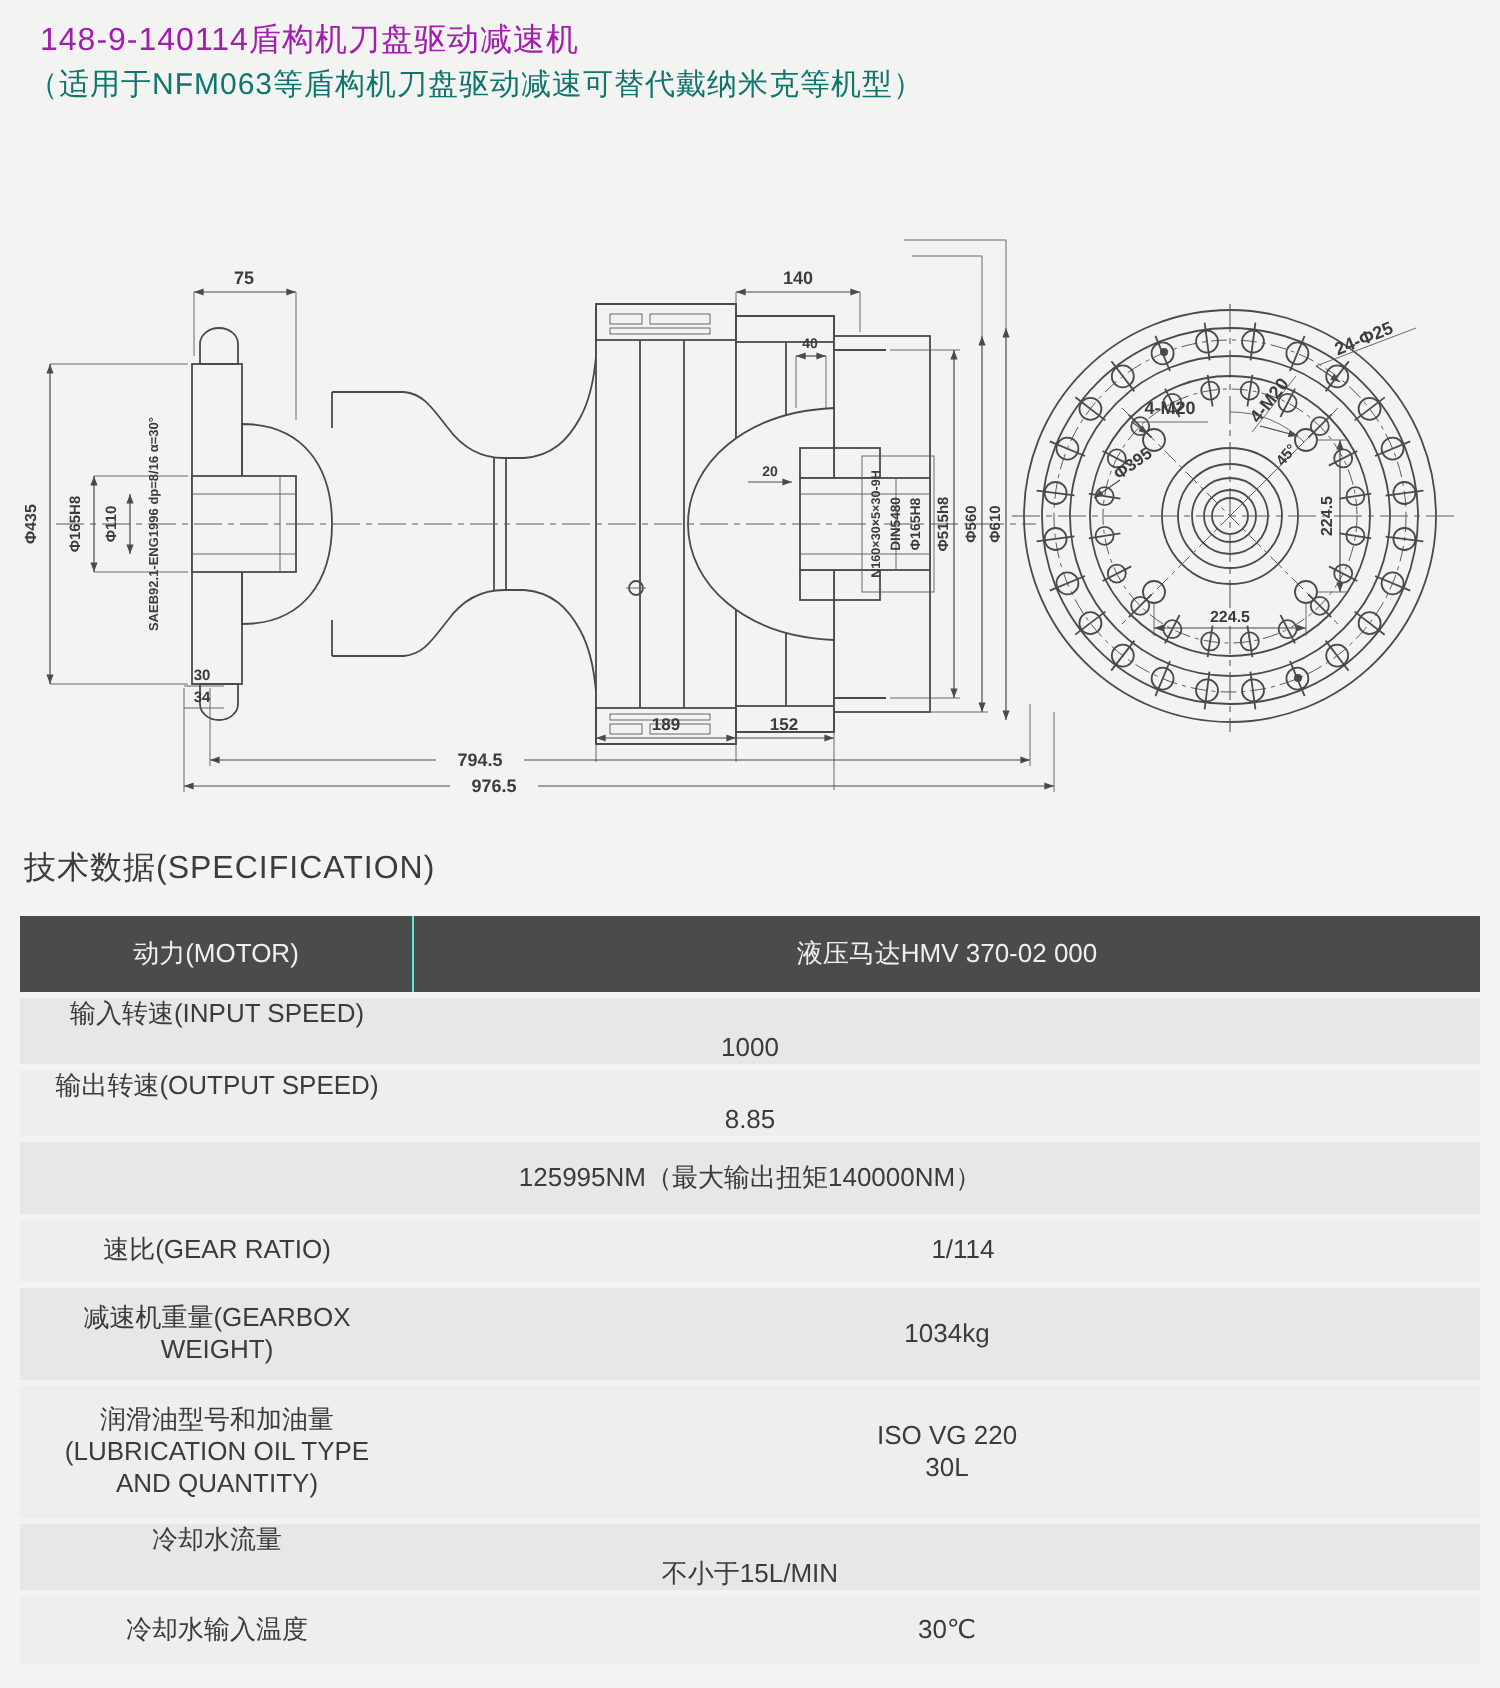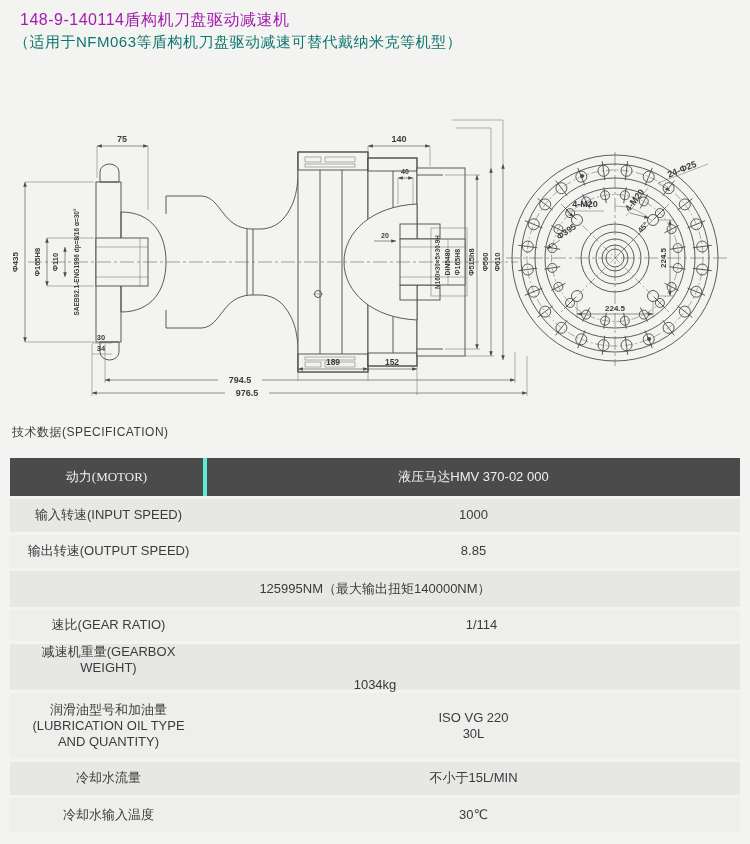--- a/index.html
+++ b/index.html
@@ -12,31 +12,31 @@
   .title{position:absolute;left:20px;top:10px;font-size:16px;letter-spacing:.5px;color:#a21caf;}
   .subtitle{position:absolute;left:14px;top:33px;font-size:15px;letter-spacing:.5px;color:#0f766e;}
   .drawing-wrap{position:absolute;left:0;top:112px;width:750px;height:300px;font-weight:bold;}
   svg text{fill:#3c3c3c;font-family:"Liberation Sans","DejaVu Sans",sans-serif;text-anchor:middle;}
   .ln{stroke:#4a4a4a;stroke-width:.9;fill:none;}
   .thin{stroke:#5a5a5a;stroke-width:.45;fill:none;}
   .cl{stroke:#5a5a5a;stroke-width:.55;stroke-dasharray:14 3 3 3;fill:none;}
   .dim{stroke:#4a4a4a;stroke-width:.6;fill:none;}
   .dash{stroke:#5a5a5a;stroke-width:.5;stroke-dasharray:8 2.5 2 2.5;fill:none;}
   .paper{fill:#f3f3f1;}
-  .section-heading{position:absolute;left:12px;top:424px;font-size:12px;letter-spacing:.5px;color:#3c3c3c;}
+  .section-heading{position:absolute;left:12px;top:424px;font-size:16px;letter-spacing:.5px;color:#3c3c3c;}
   .spec-table{position:absolute;left:10px;top:458px;width:730px;font-size:13px;}
   .thead{display:flex;height:38px;background:#4b4b4b;color:#efefef;margin-bottom:3px;}
   .th,.td{display:flex;align-items:center;justify-content:center;text-align:center;white-space:pre-line;line-height:1.25;}
   .c1{width:197px;flex:none;padding:0 8px;box-sizing:border-box;}
   .c2{flex:1;}
-  .thead .c1{border-right:4px solid #5eead4;font-family:Liberation Serif, serif;}
+  .thead .c1{border-right:1px solid #5eead4;}
   .trow{display:flex;margin-bottom:3px;color:#3b3b3b;}
   .bgA{background:#e7e7e5;}
   .bgB{background:#eeeeec;}
-  .h33{height:33px;} .h36{height:36px;} .h31{height:31px;gap:16px;} .h46{height:46px;flex-direction:column;} .h66{height:66px;justify-content:space-between;} .h34{height:34px;}
+  .h33{height:33px;flex-direction:column;} .h36{height:36px;} .h31{height:31px;gap:16px;} .h46{height:46px;} .h66{height:66px;justify-content:space-between;} .h34{height:34px;}
 </style>
 </head>
 <body>
 
 <div class="title">148-9-140114盾构机刀盘驱动减速机</div>
 <div class="subtitle">（适用于NFM063等盾构机刀盘驱动减速可替代戴纳米克等机型）</div>
 
 <div class="drawing-wrap">
 <svg width="750" height="300" viewBox="0 0 750 300">
   <defs>

